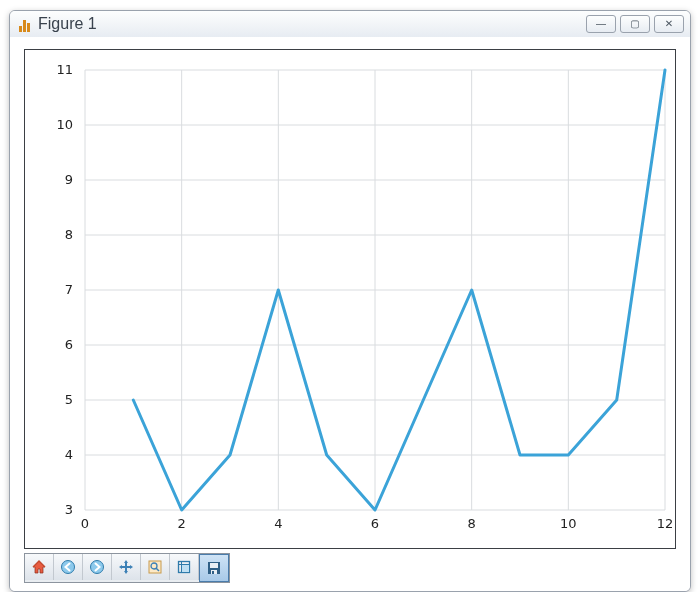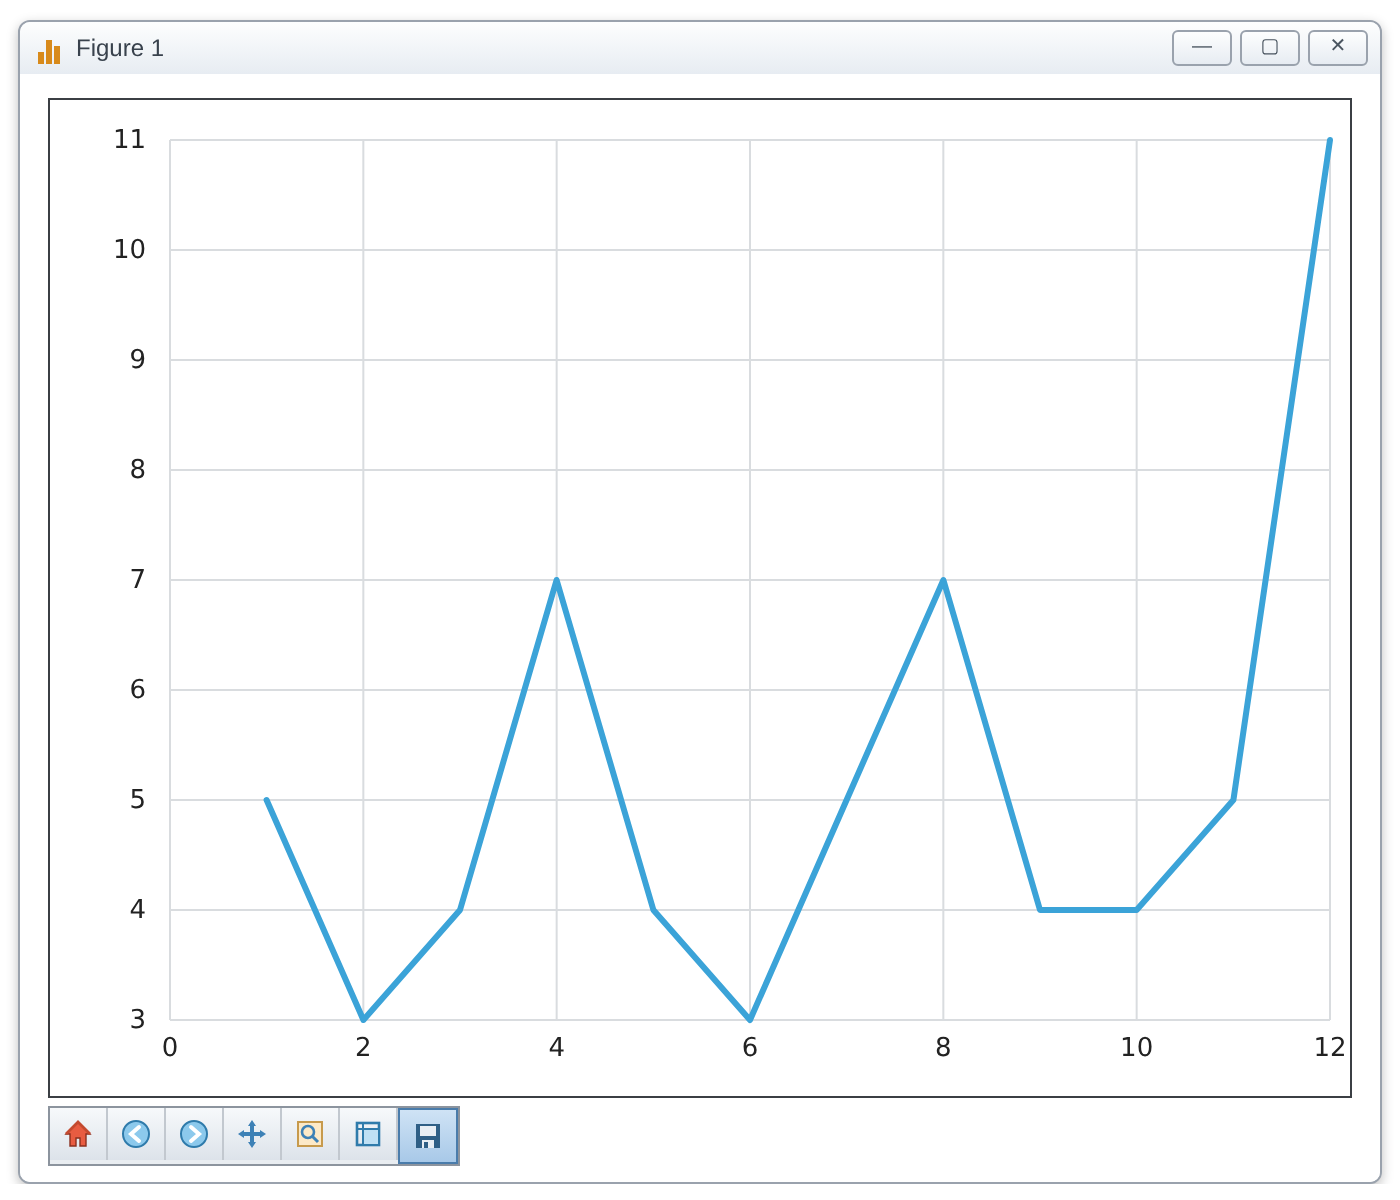--- a/index.html
+++ b/index.html
@@ -25,21 +25,21 @@
   .app-icon{
     width:16px;height:16px;
     margin-right:6px;
     display:flex;align-items:flex-end;justify-content:center;
     gap:1px;
   }
   .app-icon span{display:block;width:3px;background:#d88a1b;}
   .app-icon span:nth-child(1){height:6px;}
   .app-icon span:nth-child(2){height:12px;}
   .app-icon span:nth-child(3){height:9px;}
-  .title-text{color:#39424d;font-size:12px;}
+  .title-text{color:#39424d;font-size:16px;}
   .win-buttons{margin-left:auto;display:flex;gap:4px;}
   .win-btn{
     width:28px;height:16px;
     border:1px solid #9aa2ad;
     border-radius:3px;
     background:linear-gradient(#fdfefe,#e7ecf2);
     display:flex;align-items:center;justify-content:center;
     color:#4a5560;font-size:10px;line-height:1;
     cursor:default;
   }

